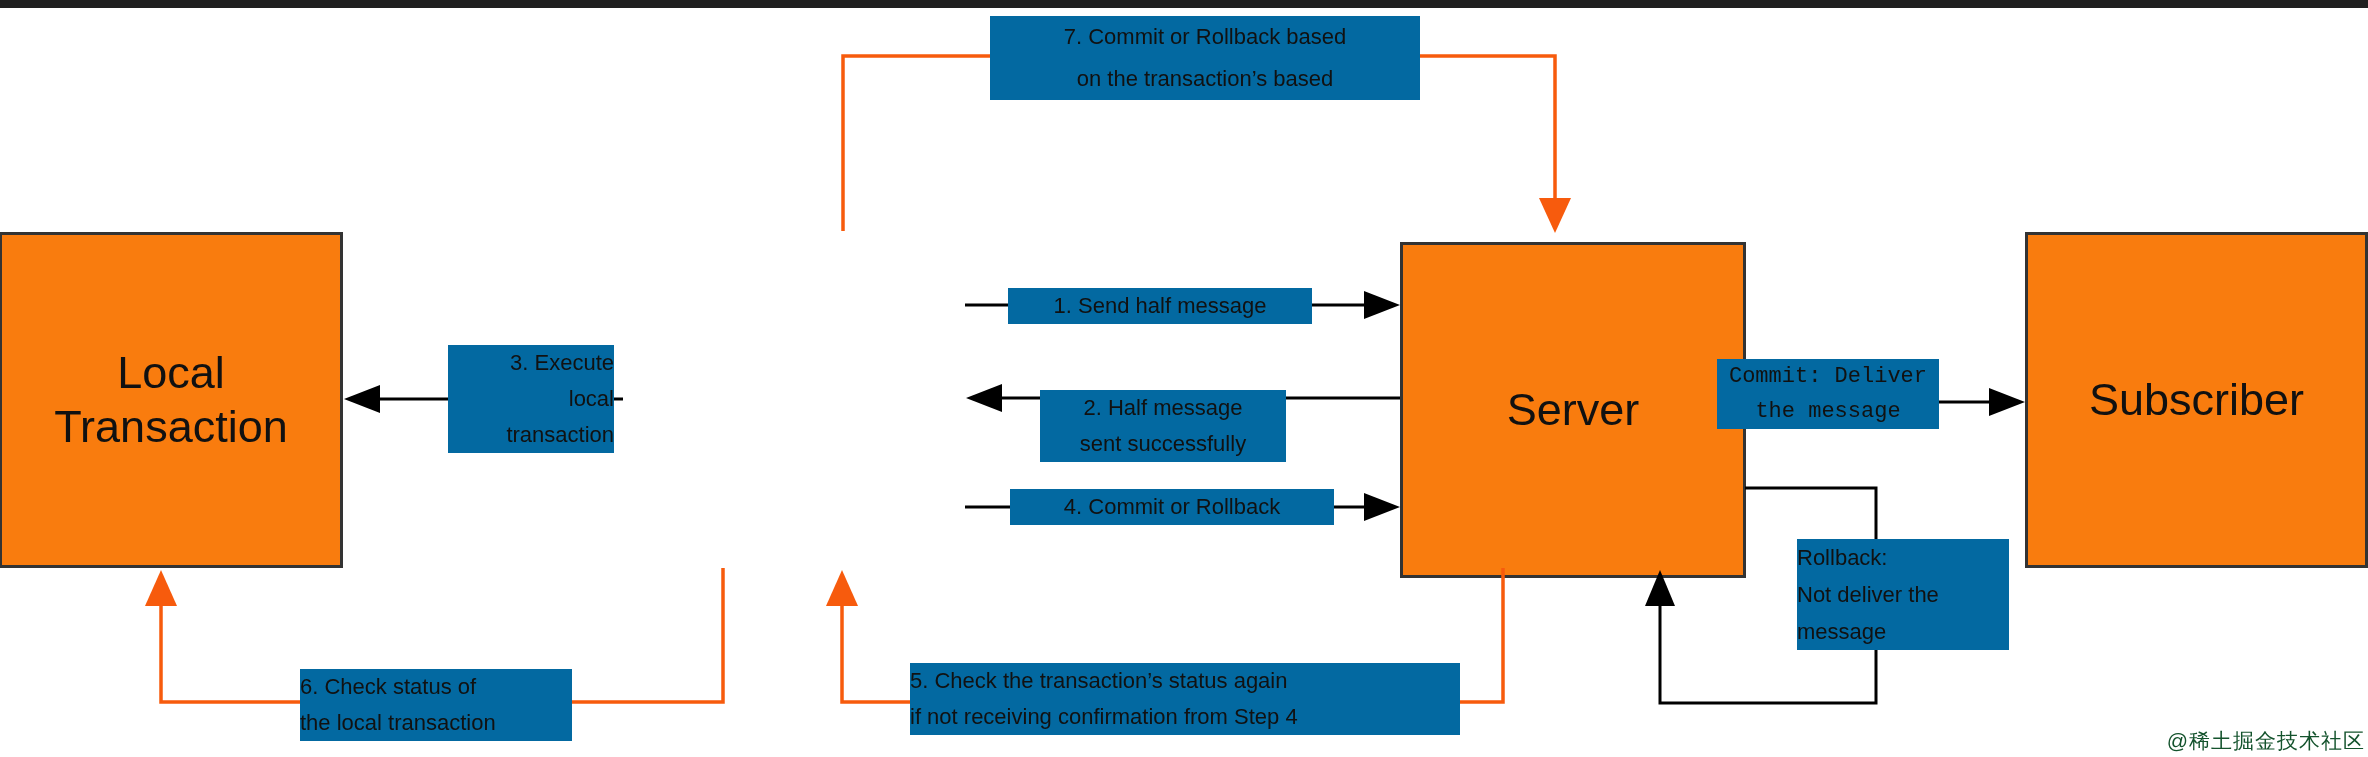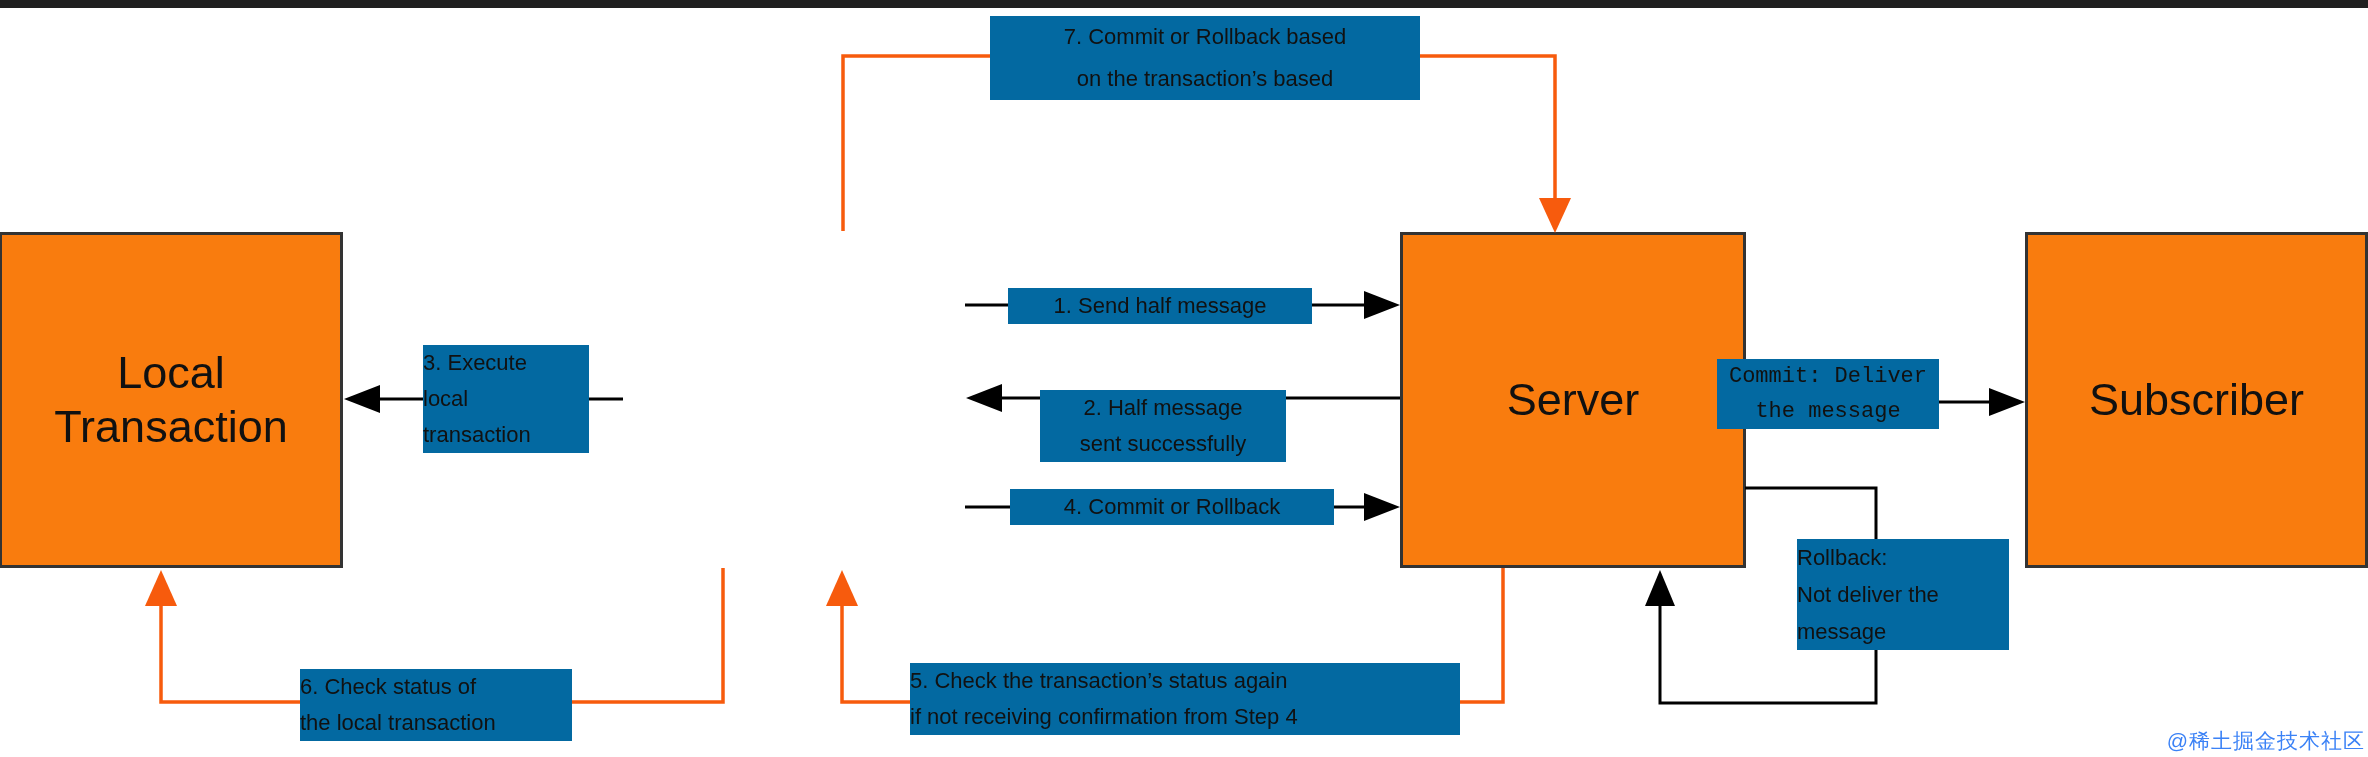--- a/index.html
+++ b/index.html
@@ -10,40 +10,40 @@
   }
   #top-bar{position:absolute;left:0;top:0;width:2368px;height:8px;background:#202020;}
   .box{
     position:absolute;top:232px;height:336px;box-sizing:border-box;
     background:#F97C0E;border:3px solid #333333;
     display:flex;flex-direction:column;align-items:center;justify-content:center;
     font-size:45px;line-height:54px;text-align:center;z-index:1;
   }
   #box-local{left:0;width:343px;border-left-width:2px;}
   #box-sender{left:623px;width:343px;}
-  #box-server{left:1400px;width:346px;}
+  #box-server{left:1400px;width:346px;margin-top:10px;}
   #box-subscriber{left:2025px;width:343px;}
   #lines{position:absolute;left:0;top:0;z-index:2;}
   .lbl{
     position:absolute;background:#0369a1;font-size:22px;line-height:36px;
     z-index:3;white-space:nowrap;
   }
   .lbl div{white-space:nowrap;}
   .center{text-align:center;}
   #lbl-step7{left:990px;top:16px;width:430px;line-height:42px;}
   #lbl-step1{left:1008px;top:288px;width:304px;}
   #lbl-step2{left:1040px;top:362px;width:246px;margin-top:28px;}
-  #lbl-step3{left:423px;top:345px;width:166px;}
+  #lbl-step3{left:448px;top:345px;width:166px;text-align:right;}
   #lbl-step4{left:1010px;top:489px;width:324px;}
   #lbl-step5{left:910px;top:663px;width:550px;}
   #lbl-step6{left:300px;top:669px;width:272px;}
   #lbl-commit{left:1717px;top:359px;width:222px;line-height:35px;font-family:Liberation Mono, monospace;}
   #lbl-rollback{left:1797px;top:539px;width:212px;line-height:37px;}
   #watermark{
-    position:absolute;right:3px;top:727px;font-size:21px;color:#3b82f6;
+    position:absolute;right:3px;top:727px;font-size:21px;color:#14532d;
     z-index:3;letter-spacing:1px;
   }
 </style>
 </head>
 <body>
 
 <div id="stage">
 
   <div id="top-bar"></div>
 

